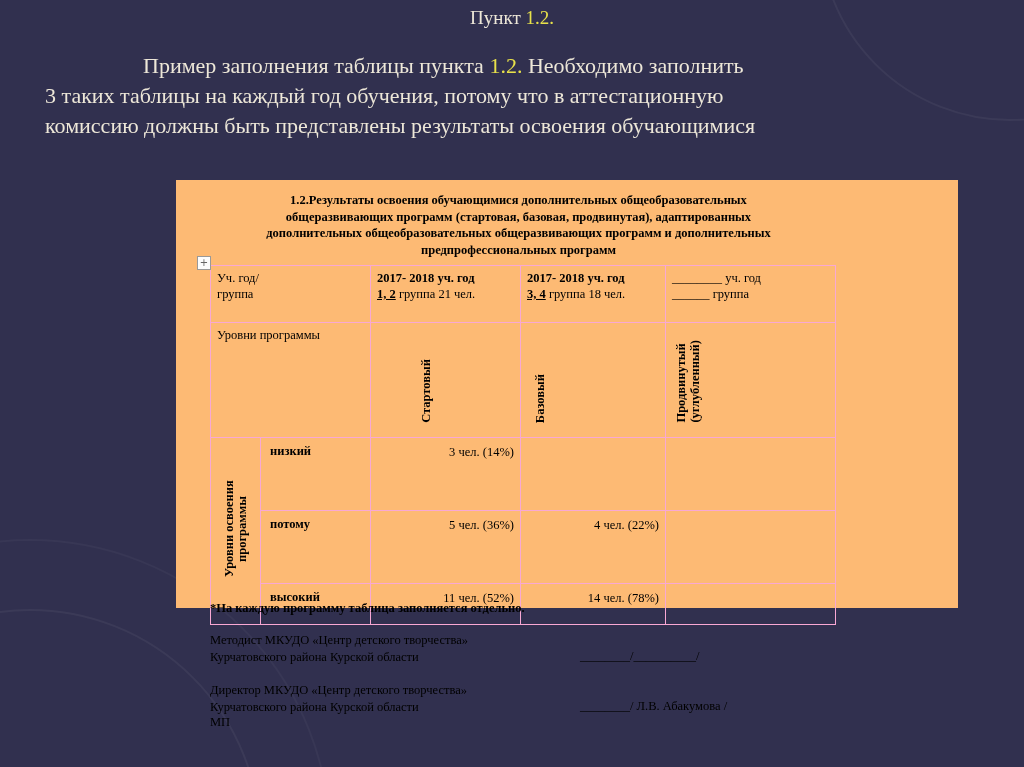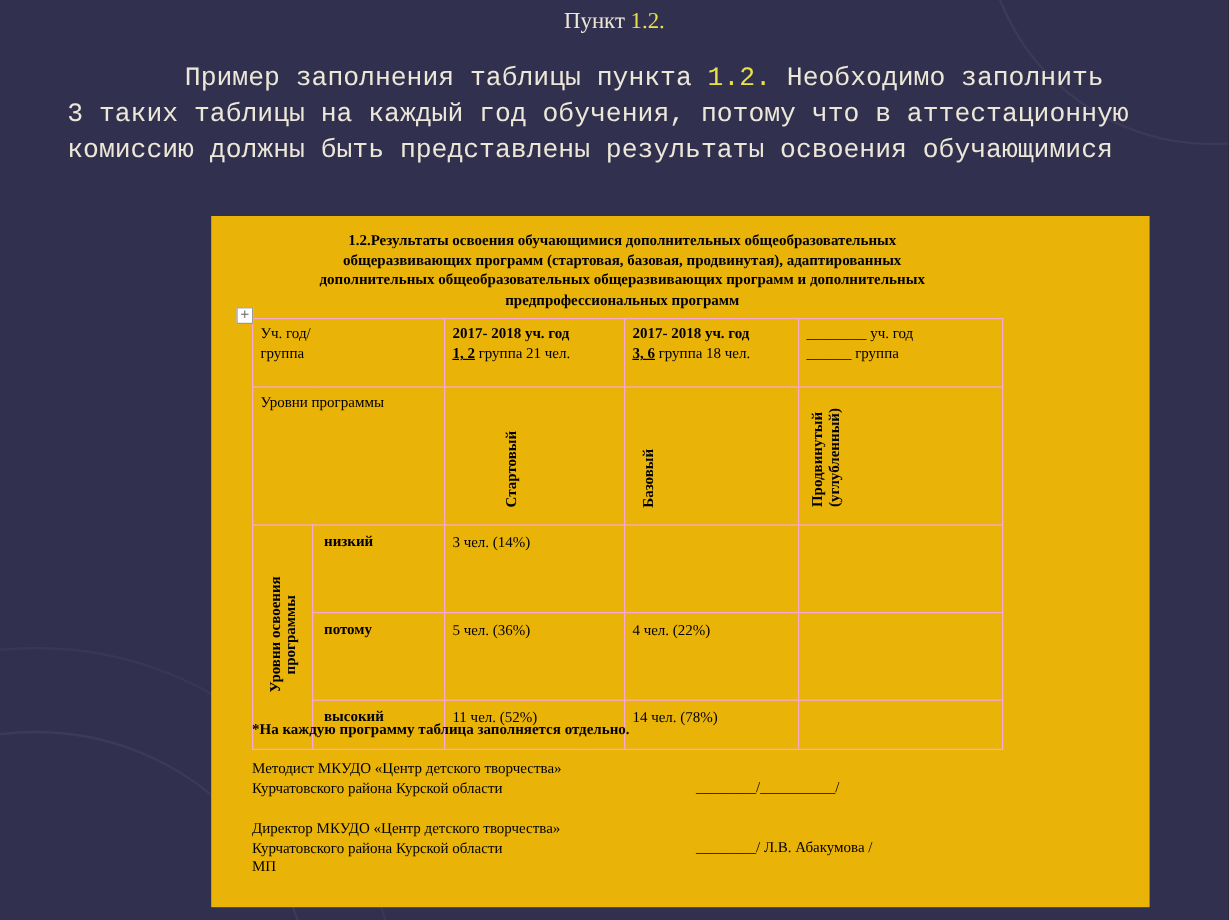--- a/index.html
+++ b/index.html
@@ -10,29 +10,29 @@
   }
   .bg-curves { position:absolute; left:0; top:0; width:1024px; height:767px; }
 
   .slide-title {
     position:absolute; top:7px; left:0; width:100%;
     text-align:center; font-size:19px; color:#ede7d8;
   }
   .accent { color:#e8e14a; }
 
   .slide-body {
-    position:absolute; top:51px; left:56px; width:930px;
-    font-size:22px; line-height:30px; color:#ede7d8;font-family:Liberation Mono, monospace;
+    position:absolute; top:51px; left:45px; width:930px;
+    font-size:22px; line-height:30px; color:#ede7d8;
   }
   .slide-body .first { padding-left:98px; }
 
   
   .doc {
-    position:absolute; left:176px; top:180px; width:782px; height:576px;
-    background:#eab308; color:#000; font-size:12.5px;
+    position:absolute; left:176px; top:180px; width:782px; height:428px;
+    background:#fdba74; color:#000; font-size:12.5px;
   }
   .doc-heading {
     margin:12px 0 0 70px; width:545px;
     text-align:center; font-weight:bold; line-height:16.5px; font-size:12.5px;
   }
 
   .tbl-wrap { position:absolute; left:34px; top:85px; }
   .handle {
     position:absolute; left:-13px; top:-9px; width:12px; height:12px;
     border:1px solid #999; background:#fdfdfd; color:#666;
@@ -58,21 +58,21 @@
   .vtext {
     display:inline-block; writing-mode:vertical-rl; transform:rotate(180deg);
     font-weight:bold; font-size:12.5px; line-height:14px; white-space:nowrap;
   }
   td.lvl .vtext { margin-bottom:6px; }
   td.lvl-start { padding-left:48px; }
   td.lvl-base  { padding-left:12px; }
   td.lvl-adv   { padding-left:8px; }
   .vtext.wrap { white-space:normal; height:152px; line-height:13px; text-align:center; }
   td.rowgroup { text-align:center; vertical-align:middle; padding:2px; }
-  td.val { text-align:left; padding-top:6px; }
+  td.val { text-align:right; padding-top:6px; }
   td.rowlabel { font-weight:bold; padding-left:9px; padding-top:5px; }
 
   .footnote { position:absolute; left:34px; top:421px; font-weight:bold; }
   .sig { position:absolute; left:34px; width:740px; line-height:17px; }
   .signline { position:absolute; left:370px; bottom:1px; }
   .stamp { position:absolute; left:34px; top:535px; }
 </style>
 </head>
 <body>
 
@@ -117,21 +117,21 @@
           <td colspan="2">
             <div>Уч. год/</div>
             <div>группа</div>
           </td>
           <td>
             <div class="b">2017- 2018 уч. год</div>
             <div><span class="u b">1, 2</span><span>  группа 21 чел.</span></div>
           </td>
           <td>
             <div class="b">2017- 2018 уч. год</div>
-            <div><span class="u b">3, 6</span><span>  группа 18 чел.</span></div>
+            <div><span class="u b">3, 4</span><span>  группа 18 чел.</span></div>
           </td>
           <td>
             <div>________  уч. год</div>
             <div>______ группа</div>
           </td>
         </tr>
 
         <tr class="r2">
           <td colspan="2">Уровни программы</td>
           <td class="lvl lvl-start">

